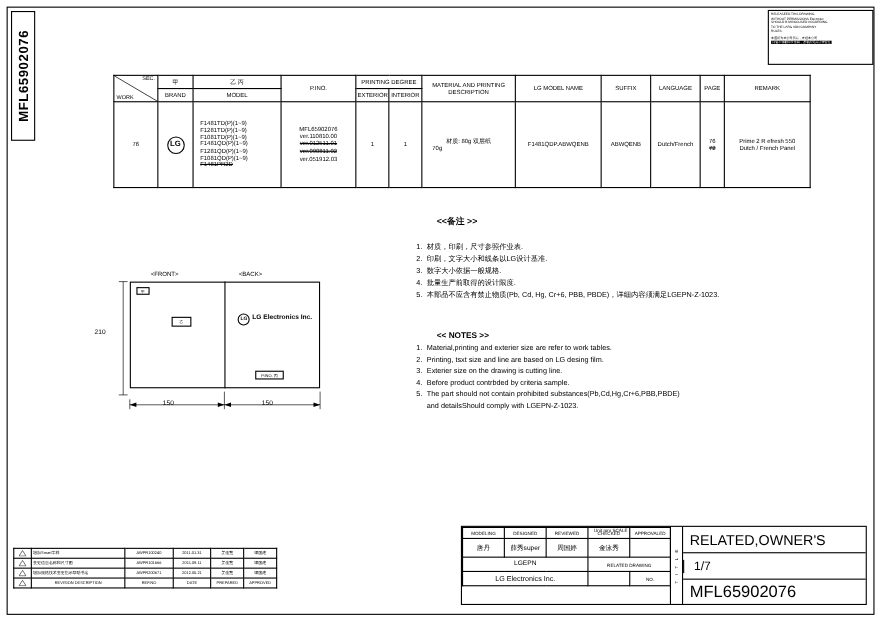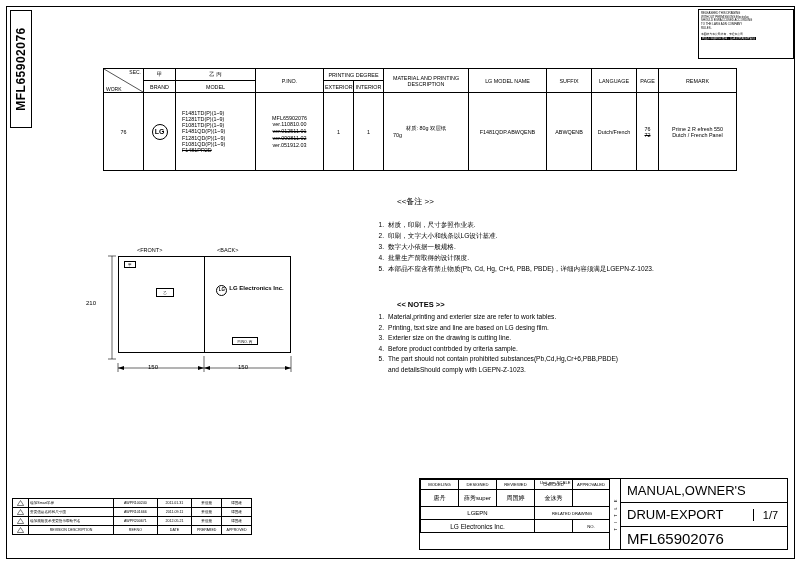--- a/index.html
+++ b/index.html
@@ -132,21 +132,21 @@
     font-size: 7px;
     font-weight: bold;
     vertical-align: middle;
   }
   
   .notes-cn-title {
     position: absolute;
     left: 397px;
     top: 196px;
     font-size: 8px;
-    font-weight: normal;
+    font-weight: bold;
   }
   .notes-cn {
     position: absolute;
     left: 372px;
     top: 220px;
     width: 330px;
     font-size: 6.6px;
     line-height: 1.65;
   }
   .notes-en-title {
@@ -697,21 +697,20 @@
       <span class="tb-unit">
         <span>Unit</span>
         <span>mm</span>
         <span>SCALE</span>
       </span>
     </div>
     <div class="tb-right">
       <div class="tb-titlecol">
         <span>T I T L E</span>
       </div>
-      <div class="tb-t1">MANUAL,OWNER'S</div>
+      <div class="tb-t1">RELATED,OWNER'S</div>
       <div class="tb-t2">
-        <div class="name">DRUM-EXPORT</div>
         <div class="page">1/7</div>
       </div>
       <div class="tb-t3">MFL65902076</div>
     </div>
   </div>
 </div>
 
 </body></html>

